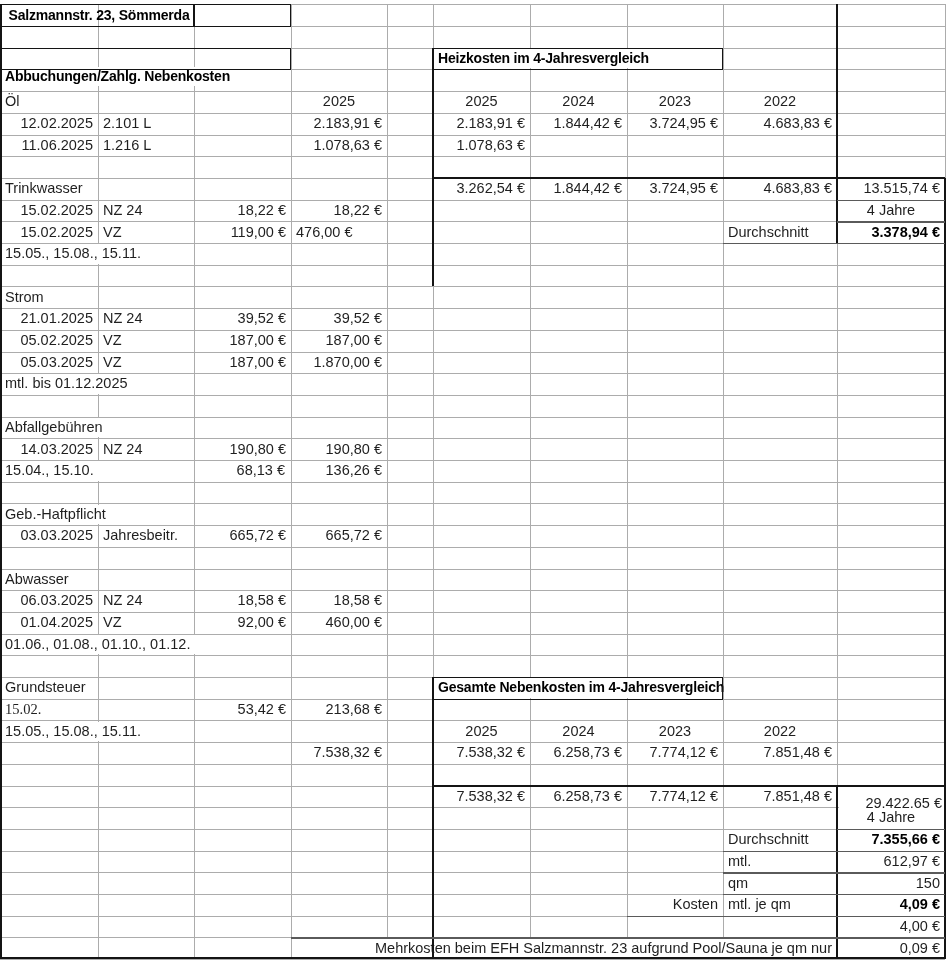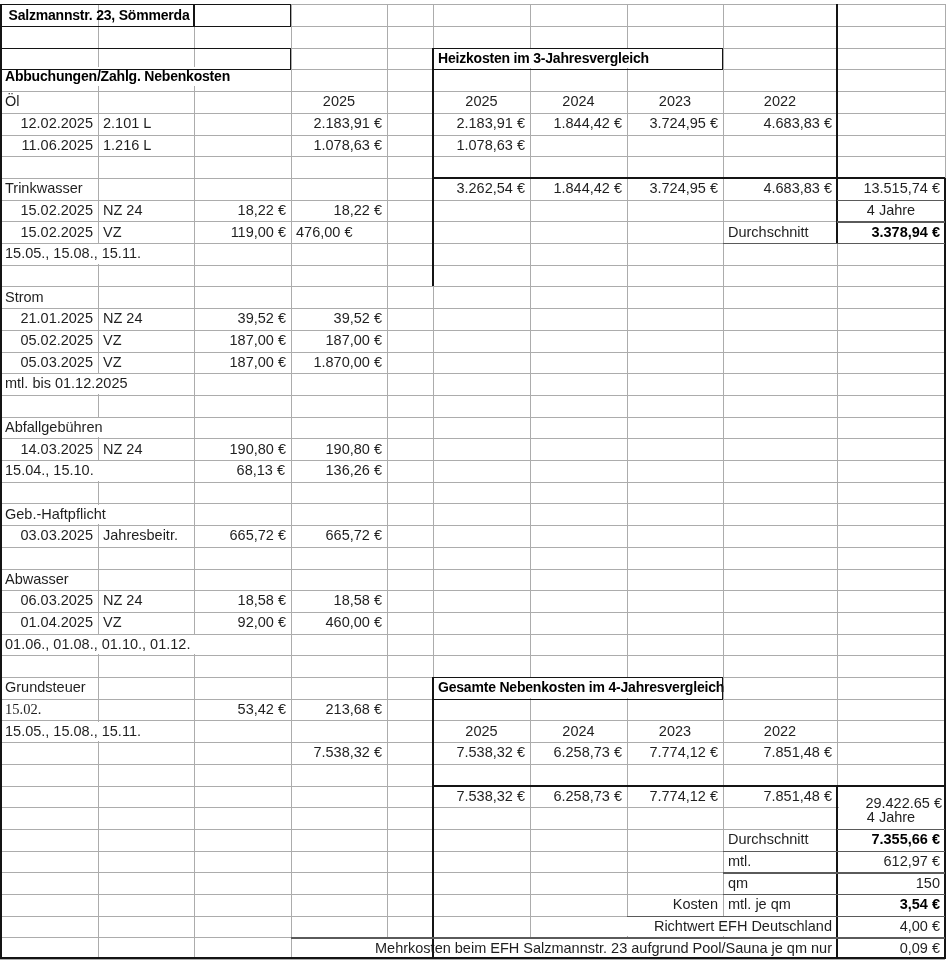--- a/index.html
+++ b/index.html
@@ -76,21 +76,21 @@
       <div class="hl" style="left: 0px; top: 850.6px; width: 945px;"></div>
       <div class="hl" style="left: 0px; top: 872.3px; width: 945px;"></div>
       <div class="hl" style="left: 0px; top: 894px; width: 945px;"></div>
       <div class="hl" style="left: 0px; top: 915.7px; width: 945px;"></div>
       <div class="hl" style="left: 0px; top: 937.4px; width: 945px;"></div>
       <div class="hl" style="left: 0px; top: 959.1px; width: 945px;"></div>
     </div>
   <div class="layer" id="cells">
       <div class="c b h" style="left: 1.5px; top: 5.5px; width: 191px; text-align: left; background: transparent; padding-left: 7px;">Salzmannstr. 23, Sömmerda</div>
       <div class="c b h" style="left: 1.5px; top: 48.9px; width: 288px; text-align: left; margin-top: 18px;">Abbuchungen/Zahlg. Nebenkosten</div>
-      <div class="c b h" style="left: 434.5px; top: 48.9px; width: 287px; text-align: left;">Heizkosten im 3-Jahresvergleich</div>
+      <div class="c b h" style="left: 434.5px; top: 48.9px; width: 287px; text-align: left;">Heizkosten im 4-Jahresvergleich</div>
       <div class="c" style="left: 1.5px; top: 92.3px; width: 95px; text-align: left;">Öl</div>
       <div class="c" style="left: 292.5px; top: 92.3px; width: 93px; text-align: center;">2025</div>
       <div class="c" style="left: 434.5px; top: 92.3px; width: 94px; text-align: center;">2025</div>
       <div class="c" style="left: 531.5px; top: 92.3px; width: 94px; text-align: center;">2024</div>
       <div class="c" style="left: 628.5px; top: 92.3px; width: 93px; text-align: center;">2023</div>
       <div class="c" style="left: 724.5px; top: 92.3px; width: 111px; text-align: center;">2022</div>
       <div class="c" style="left: 1.5px; top: 114px; width: 95px; text-align: right;">12.02.2025</div>
       <div class="c" style="left: 99.5px; top: 114px; width: 93px; text-align: left;">2.101 L</div>
       <div class="c" style="left: 292.5px; top: 114px; width: 93px; text-align: right;">2.183,91 €</div>
       <div class="c" style="left: 434.5px; top: 114px; width: 94px; text-align: right;">2.183,91 €</div>
@@ -178,22 +178,21 @@
       <div class="c" style="left: 838.5px; top: 794px; width: 107px; text-align: right;">29.422,65 €</div>
       <div class="c" style="left: 838.5px; top: 808.4px; width: 105px; text-align: center;">4 Jahre</div>
       <div class="c" style="left: 724.5px; top: 830.1px; width: 111px; text-align: left;">Durchschnitt</div>
       <div class="c b" style="left: 838.5px; top: 830.1px; width: 105px; text-align: right;">7.355,66 €</div>
       <div class="c" style="left: 724.5px; top: 851.8px; width: 111px; text-align: left;">mtl.</div>
       <div class="c" style="left: 838.5px; top: 851.8px; width: 105px; text-align: right;">612,97 €</div>
       <div class="c" style="left: 724.5px; top: 873.5px; width: 111px; text-align: left;">qm</div>
       <div class="c" style="left: 838.5px; top: 873.5px; width: 105px; text-align: right;">150</div>
       <div class="c" style="left: 628.5px; top: 895.2px; width: 93px; text-align: right;">Kosten</div>
       <div class="c" style="left: 724.5px; top: 895.2px; width: 111px; text-align: left;">mtl. je qm</div>
-      <div class="c b" style="left: 838.5px; top: 895.2px; width: 105px; text-align: right;">3,54 €</div>
-      <div class="c" style="left: 531.5px; top: 916.9px; width: 304px; text-align: right;">Richtwert EFH Deutschland</div>
+      <div class="c b" style="left: 838.5px; top: 895.2px; width: 105px; text-align: right;">4,09 €</div>
       <div class="c" style="left: 838.5px; top: 916.9px; width: 105px; text-align: right;">4,00 €</div>
       <div class="c" style="left: 292.5px; top: 938.6px; width: 543px; text-align: right;">Mehrkosten beim EFH Salzmannstr. 23 aufgrund Pool/Sauna je qm nur</div>
       <div class="c" style="left: 838.5px; top: 938.6px; width: 105px; text-align: right;">0,09 €</div>
     </div>
   <div class="layer" id="borders">
       <div class="bk" style="left: 0px; top: 4.3px; width: 1.6px; height: 954.8px;"></div>
       <div class="bk" style="left: 0px; top: 956.9px; width: 946px; height: 2.4px;"></div>
       <div class="bk" style="left: 943.8px; top: 177.9px; width: 2.2px; height: 781.2px;"></div>
       <div class="bk" style="left: 432.4px; top: 47.7px; width: 1.4px; height: 238.7px;"></div>
       <div class="bk" style="left: 432.4px; top: 677px; width: 1.4px; height: 282.1px;"></div>

